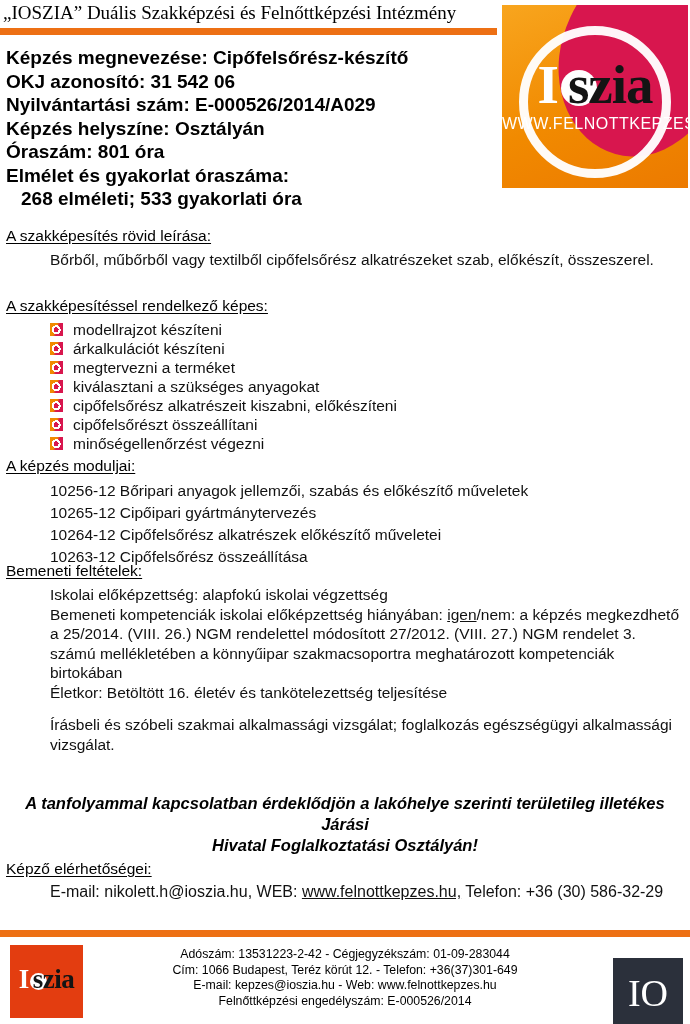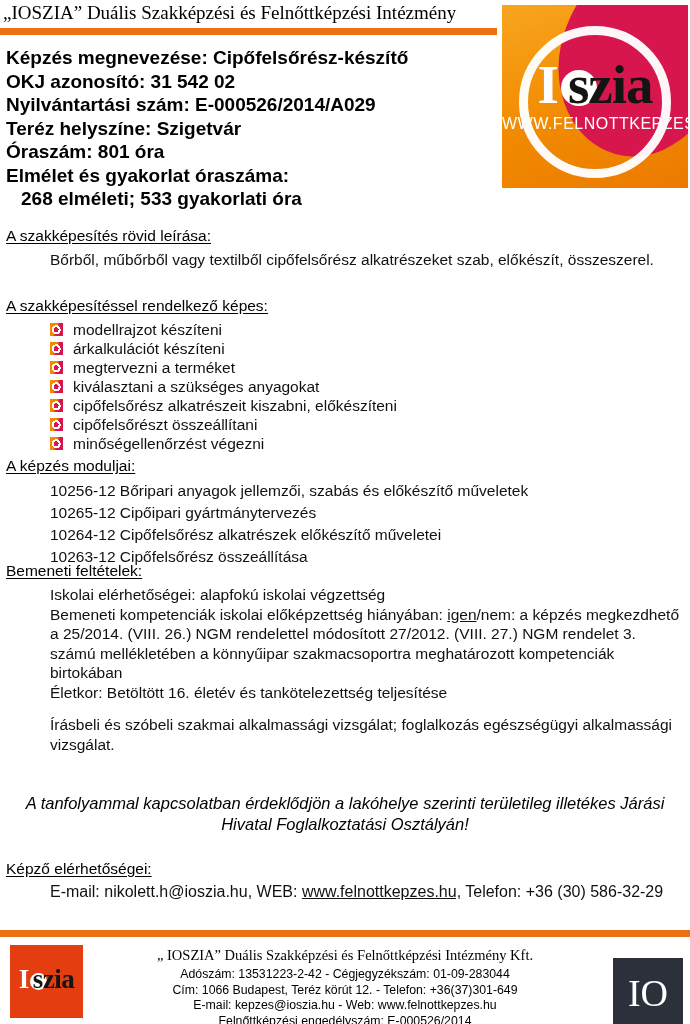--- a/index.html
+++ b/index.html
@@ -74,21 +74,21 @@
       radial-gradient(circle at 47% 52%, #d8164e 0 2.5px, #ffffff 2.5px 4.5px, rgba(255,255,255,0) 4.5px),
       linear-gradient(110deg, #f18a00 42%, #d8164e 58%);
   }
 
   .mod-line { margin-left:44px; line-height:22px; }
   .entry-line { margin-left:44px; line-height:19.5px; }
   .u { text-decoration:underline; }
 
   .notice {
     position:absolute; top:793px; left:13px; right:13px;
-    text-align:center; font-weight:normal; font-style:italic;
+    text-align:center; font-weight:bold; font-style:italic;
     font-size:16.5px; line-height:21px; color:#000;
   }
 
   .contact-line { margin-left:44px; margin-top:0; font-size:16px; }
 
   
   .footer-divider {
     position:absolute; top:930px; left:0; width:690px; height:7px;
     background:#ed7014;
   }
@@ -130,23 +130,23 @@
 
   <div class="logo">
     <div class="logo-petal"></div>
     <div class="logo-ring"></div>
     <div class="logo-word"><span class="logo-i">I</span><span class="logo-disc"></span><span class="logo-szia">szia</span></div>
     <div class="logo-url">WWW.FELNOTTKEPZES.HU</div>
   </div>
 
   <div class="course">
     <div class="nowrap">Képzés megnevezése: Cipőfelsőrész-készítő</div>
-    <div class="nowrap">OKJ azonosító: 31 542 02</div>
+    <div class="nowrap">OKJ azonosító: 31 542 06</div>
     <div class="nowrap">Nyilvántartási szám: E-000526/2014/A029</div>
-    <div class="nowrap">Teréz helyszíne: Szigetvár</div>
+    <div class="nowrap">Képzés helyszíne: Osztályán</div>
     <div class="nowrap">Óraszám: 801 óra</div>
     <div class="nowrap">Elmélet és gyakorlat óraszáma:</div>
     <div class="nowrap course-indent">268 elméleti; 533 gyakorlati óra</div>
   </div>
 
   <div class="section" style="top:227px;">
     <div class="sec-heading">A szakképesítés rövid leírása:</div>
     <div class="sec-body nowrap">Bőrből, műbőrből vagy textilből cipőfelsőrész alkatrészeket szab, előkészít, összeszerel.</div>
   </div>
 
@@ -185,21 +185,21 @@
   <div class="section" style="top:457px;">
     <div class="sec-heading">A képzés moduljai:</div>
     <div class="mod-line nowrap">10256-12 Bőripari anyagok jellemzői, szabás és előkészítő műveletek</div>
     <div class="mod-line nowrap">10265-12 Cipőipari gyártmánytervezés</div>
     <div class="mod-line nowrap">10264-12 Cipőfelsőrész alkatrészek előkészítő műveletei</div>
     <div class="mod-line nowrap">10263-12 Cipőfelsőrész összeállítása</div>
   </div>
 
   <div class="section" style="top:562px;">
     <div class="sec-heading">Bemeneti feltételek:</div>
-    <div class="entry-line nowrap">Iskolai elérhetőségei: alapfokú iskolai végzettség</div>
+    <div class="entry-line nowrap">Iskolai előképzettség: alapfokú iskolai végzettség</div>
     <div class="entry-line nowrap"><span>Bemeneti kompetenciák iskolai előképzettség hiányában: </span><span class="u">igen</span><span>/nem: a képzés megkezdhető</span></div>
     <div class="entry-line nowrap">a 25/2014. (VIII. 26.) NGM rendelettel módosított 27/2012. (VIII. 27.) NGM rendelet 3.</div>
     <div class="entry-line nowrap">számú mellékletében a könnyűipar szakmacsoportra meghatározott kompetenciák</div>
     <div class="entry-line nowrap">birtokában</div>
     <div class="entry-line nowrap">Életkor: Betöltött 16. életév és tankötelezettség teljesítése</div>
   </div>
 
   <div class="section" style="top:715px;">
     <div class="sec-body nowrap">Írásbeli és szóbeli szakmai alkalmassági vizsgálat; foglalkozás egészségügyi alkalmassági</div>
     <div class="sec-body nowrap">vizsgálat.</div>
@@ -215,21 +215,20 @@
     <div class="contact-line nowrap"><span>E-mail: nikolett.h@ioszia.hu, WEB: </span><span class="u">www.felnottkepzes.hu,</span><span> Telefon: +36 (30) 586-32-29</span></div>
   </div>
 
   <div class="footer-divider"></div>
 
   <div class="footer-logo-left">
     <div class="flogo-word"><span class="flogo-i">I</span><span class="flogo-disc"></span><span class="flogo-szia">szia</span></div>
   </div>
 
   <div class="footer-info">
-    <div class="f-company">„ IOSZIA” Duális Szakképzési és Felnőttképzési Intézmény Kft.</div>
     <div class="f-line">Adószám: 13531223-2-42 - Cégjegyzékszám: 01-09-283044</div>
     <div class="f-line">Cím: 1066 Budapest, Teréz körút 12. - Telefon: +36(37)301-649</div>
     <div class="f-line">E-mail: kepzes@ioszia.hu - Web: www.felnottkepzes.hu</div>
     <div class="f-line">Felnőttképzési engedélyszám: E-000526/2014</div>
   </div>
 
   <div class="footer-logo-right">IO</div>
 
 </div>
 

